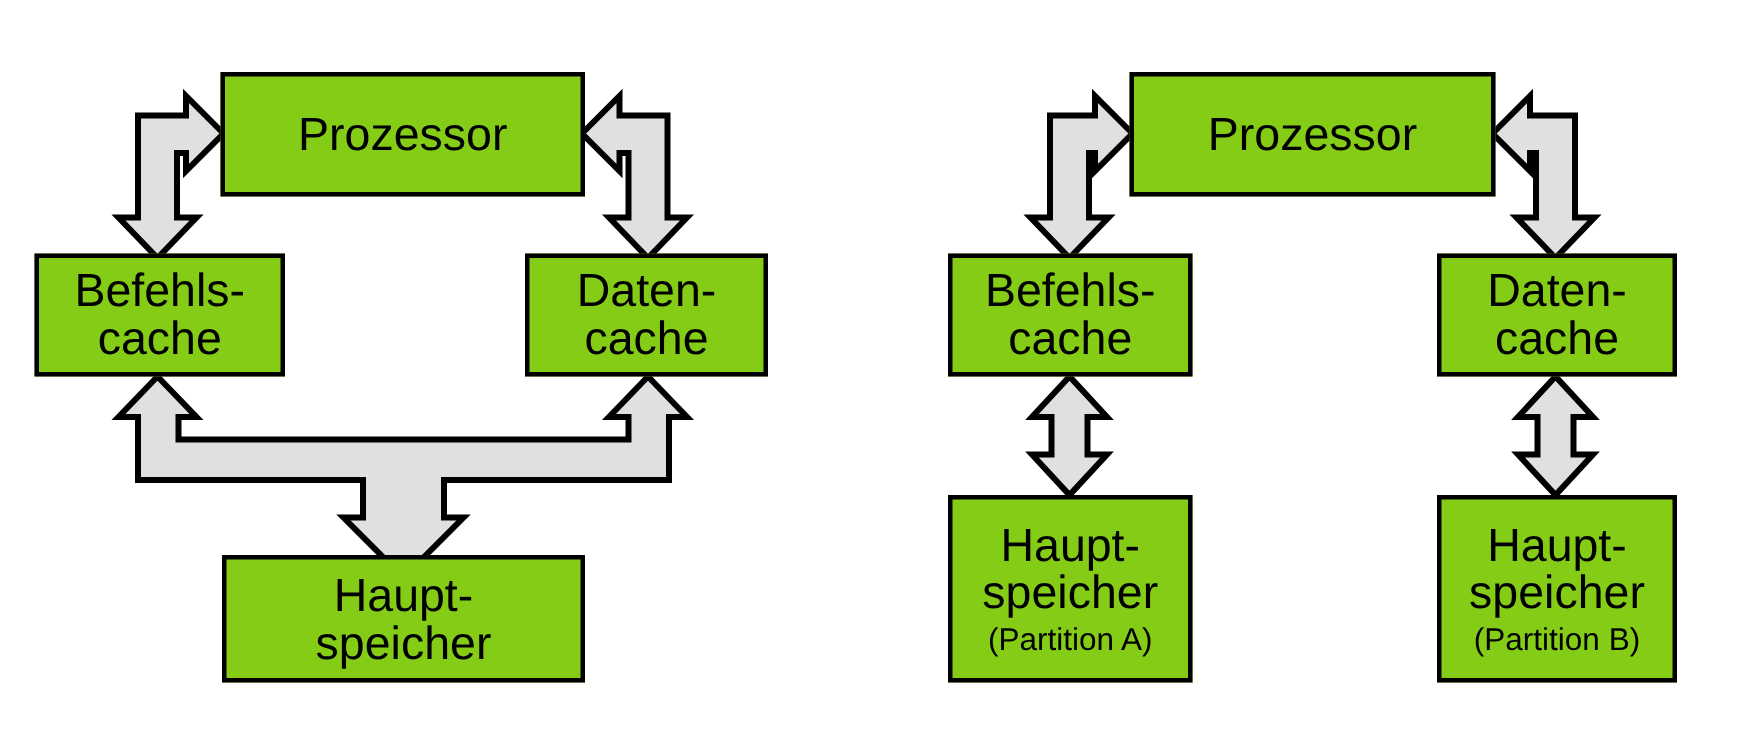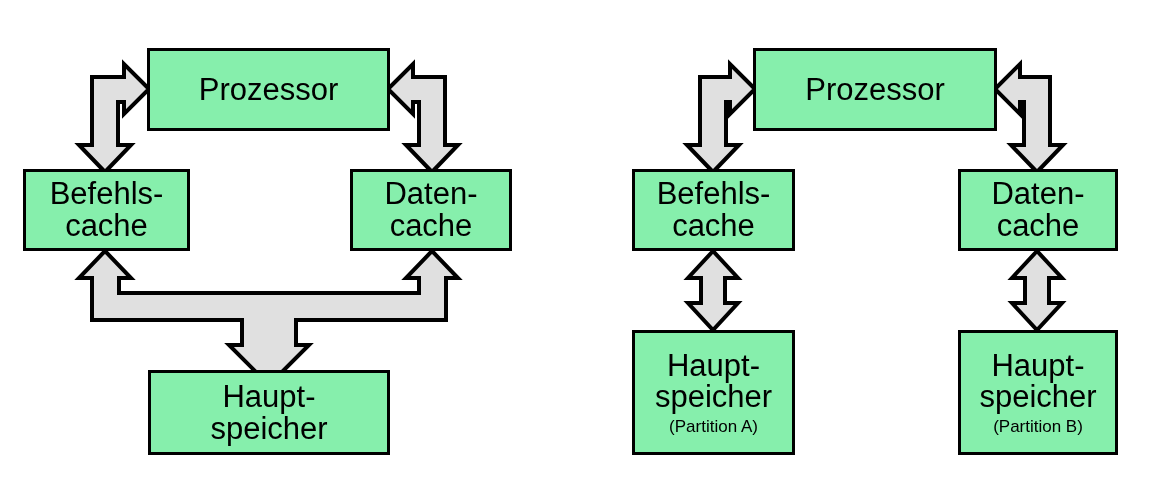--- a/index.html
+++ b/index.html
@@ -22,40 +22,40 @@
   svg.layer {
     position: absolute;
     left: 0;
     top: 0;
     width: 1161px;
     height: 498px;
   }
   .node {
     position: absolute;
     box-sizing: border-box;
-    background: #86efac;
+    background: #84cc16;
     border: 3px solid #000000;
     display: flex;
     flex-direction: column;
     align-items: center;
     justify-content: center;
     color: #000000;
     line-height: 1.02;
     text-align: center;
     z-index: 5;
   }
   .node .line {
     display: block;
     font-size: 31px;
     letter-spacing: 0px;
     white-space: nowrap;
   }
   .node .sub {
     display: block;
-    font-size: 17px;
+    font-size: 21px;
     margin-top: 5px;
     white-space: nowrap;
   }
 </style>
 </head>
 <body>
 
 <div id="canvas">
 
   <svg class="layer" viewBox="0 0 1161 498">

